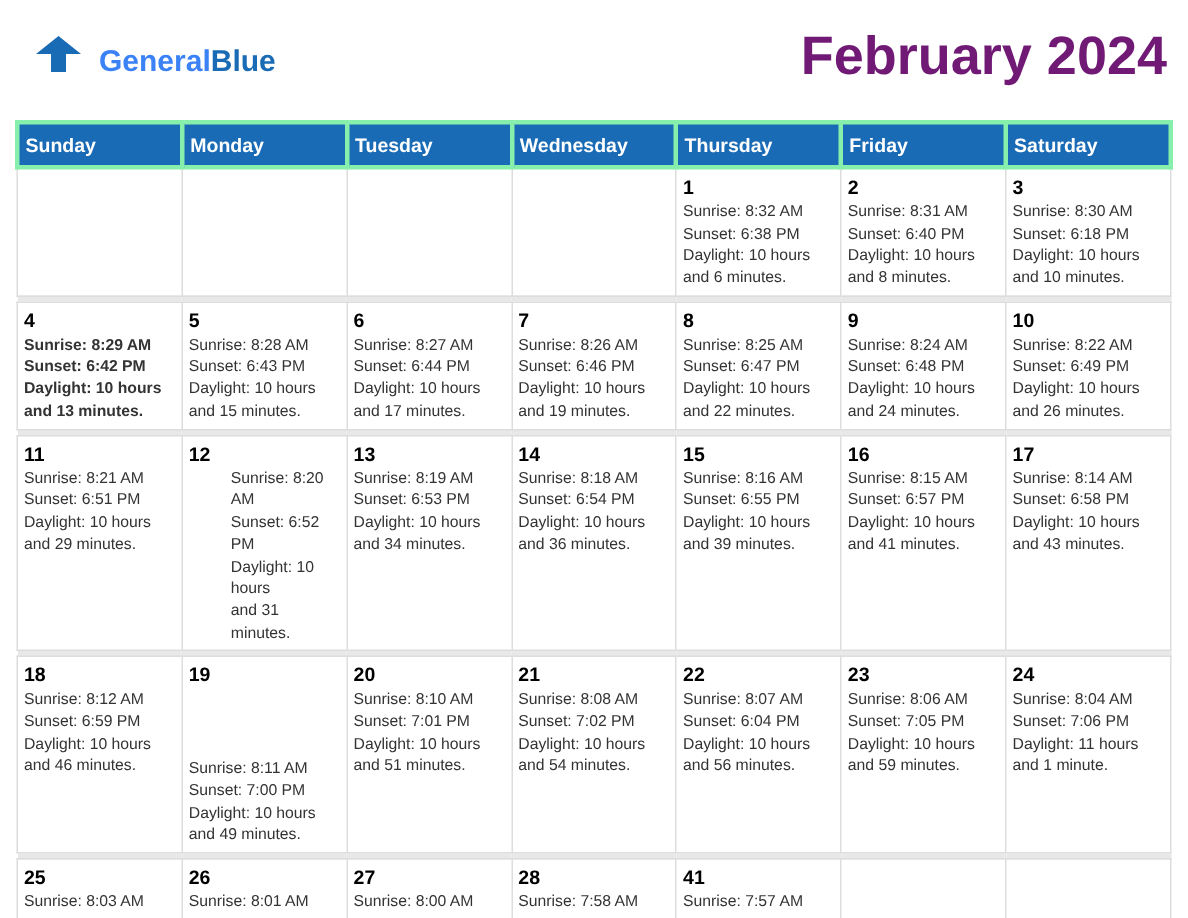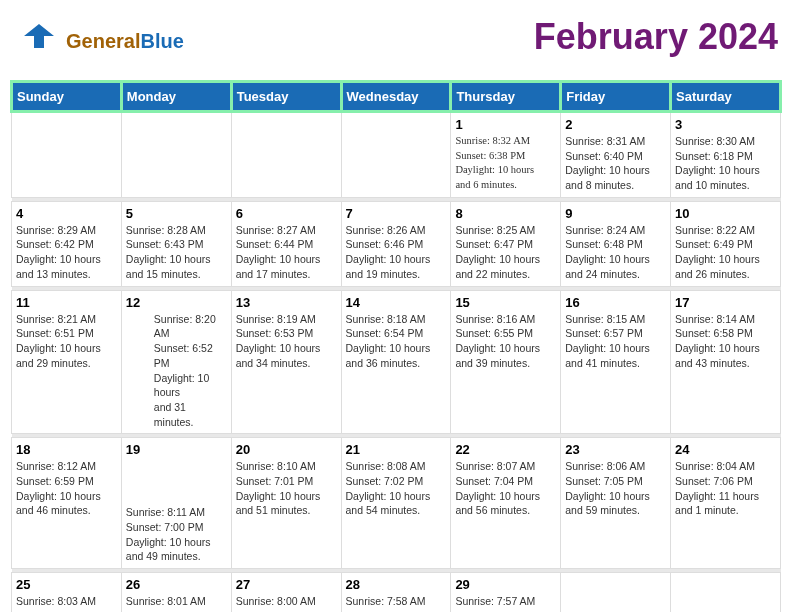--- a/index.html
+++ b/index.html
@@ -83,21 +83,21 @@
 <body>
 
 <div class="header">
   <div class="logo-container">
     <svg width="50" height="50" viewBox="0 0 50 50">
 
       <polygon points="25,8 40,20 30,20 30,32 20,32 20,20 10,20" fill="#1a6bb5"></polygon>
     </svg>
     <div>
       <div>
-        <span style="color:#a16207; font-size:20px; font-weight:bold;">General</span><span style="color:#1a6bb5; font-size:20px; font-weight:bold;">Blue</span>
+        <span style="color:#3b82f6; font-size:20px; font-weight:bold;">General</span><span style="color:#1a6bb5; font-size:20px; font-weight:bold;">Blue</span>
       </div>
     </div>
   </div>
   <div class="title-block">
     <div class="main-title">February 2024</div>
   </div>
 </div>
 
 <table>
   <thead>
@@ -112,21 +112,21 @@
       </tr>
   </thead>
   <tbody id="calendar-body">
   <tr style="height: 85px;">
         <td></td>
         <td></td>
         <td></td>
         <td></td>
         <td>
           <span class="day-num">1</span>
-          <div class="day-info" style="white-space: pre-line; font-family: Liberation Serif, serif;">Sunrise: 8:32 AM
+          <div class="day-info" style="white-space: pre-line;">Sunrise: 8:32 AM
 Sunset: 6:38 PM
 Daylight: 10 hours
 and 6 minutes.</div>
         </td>
         <td>
           <span class="day-num">2</span>
           <div class="day-info" style="white-space: pre-line;">Sunrise: 8:31 AM
 Sunset: 6:40 PM
 Daylight: 10 hours
 and 8 minutes.</div>
@@ -144,21 +144,21 @@
         <td></td>
         <td></td>
         <td></td>
         <td></td>
         <td></td>
         <td></td>
       </tr>
       <tr style="height: 85px;">
         <td>
           <span class="day-num">4</span>
-          <div class="day-info" style="white-space: pre-line;">Sunrise: 8:29 AM
+          <div class="day-info" style="white-space: pre-line; font-weight: bold;">Sunrise: 8:29 AM
 Sunset: 6:42 PM
 Daylight: 10 hours
 and 13 minutes.</div>
         </td>
         <td>
           <span class="day-num">5</span>
           <div class="day-info" style="white-space: pre-line;">Sunrise: 8:28 AM
 Sunset: 6:43 PM
 Daylight: 10 hours
 and 15 minutes.</div>
@@ -293,21 +293,21 @@
         <td>
           <span class="day-num">21</span>
           <div class="day-info" style="white-space: pre-line;">Sunrise: 8:08 AM
 Sunset: 7:02 PM
 Daylight: 10 hours
 and 54 minutes.</div>
         </td>
         <td>
           <span class="day-num">22</span>
           <div class="day-info" style="white-space: pre-line;">Sunrise: 8:07 AM
-Sunset: 7:04 PM
+Sunset: 6:04 PM
 Daylight: 10 hours
 and 56 minutes.</div>
         </td>
         <td>
           <span class="day-num">23</span>
           <div class="day-info" style="white-space: pre-line;">Sunrise: 8:06 AM
 Sunset: 7:05 PM
 Daylight: 10 hours
 and 59 minutes.</div>
         </td>
@@ -351,21 +351,21 @@
 and 9 minutes.</div>
         </td>
         <td>
           <span class="day-num">28</span>
           <div class="day-info" style="white-space: pre-line;">Sunrise: 7:58 AM
 Sunset: 7:11 PM
 Daylight: 11 hours
 and 12 minutes.</div>
         </td>
         <td>
-          <span class="day-num">29</span>
+          <span class="day-num">41</span>
           <div class="day-info" style="white-space: pre-line;">Sunrise: 7:57 AM
 Sunset: 7:12 PM
 Daylight: 11 hours
 and 14 minutes.</div>
         </td>
         <td></td>
         <td></td>
       </tr>
     </tbody>
 </table>

